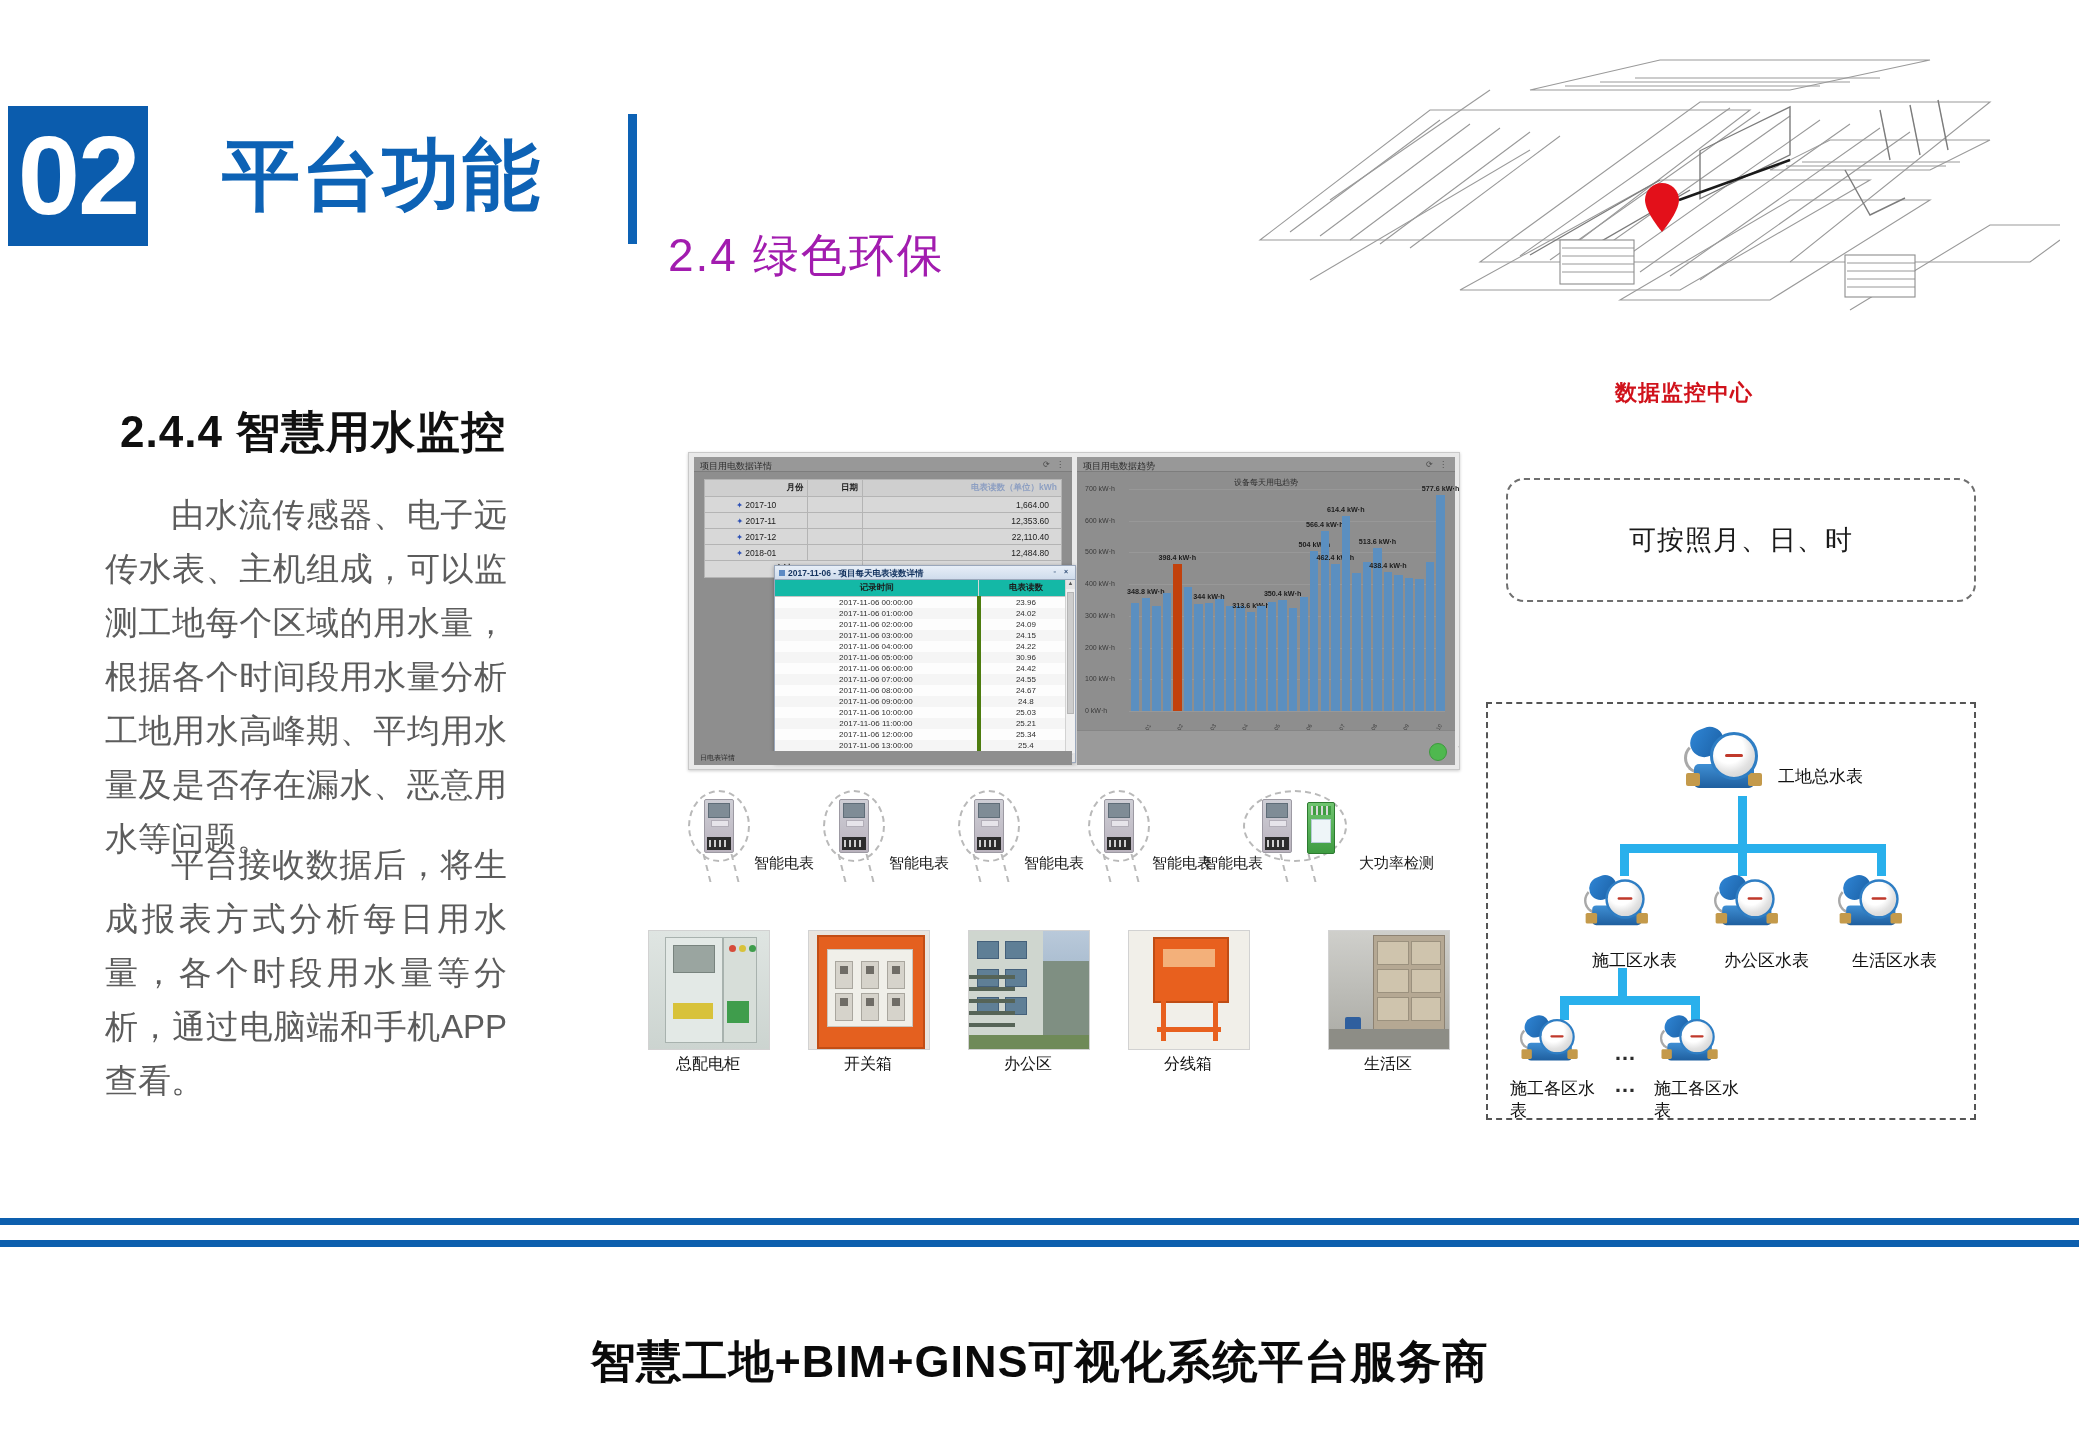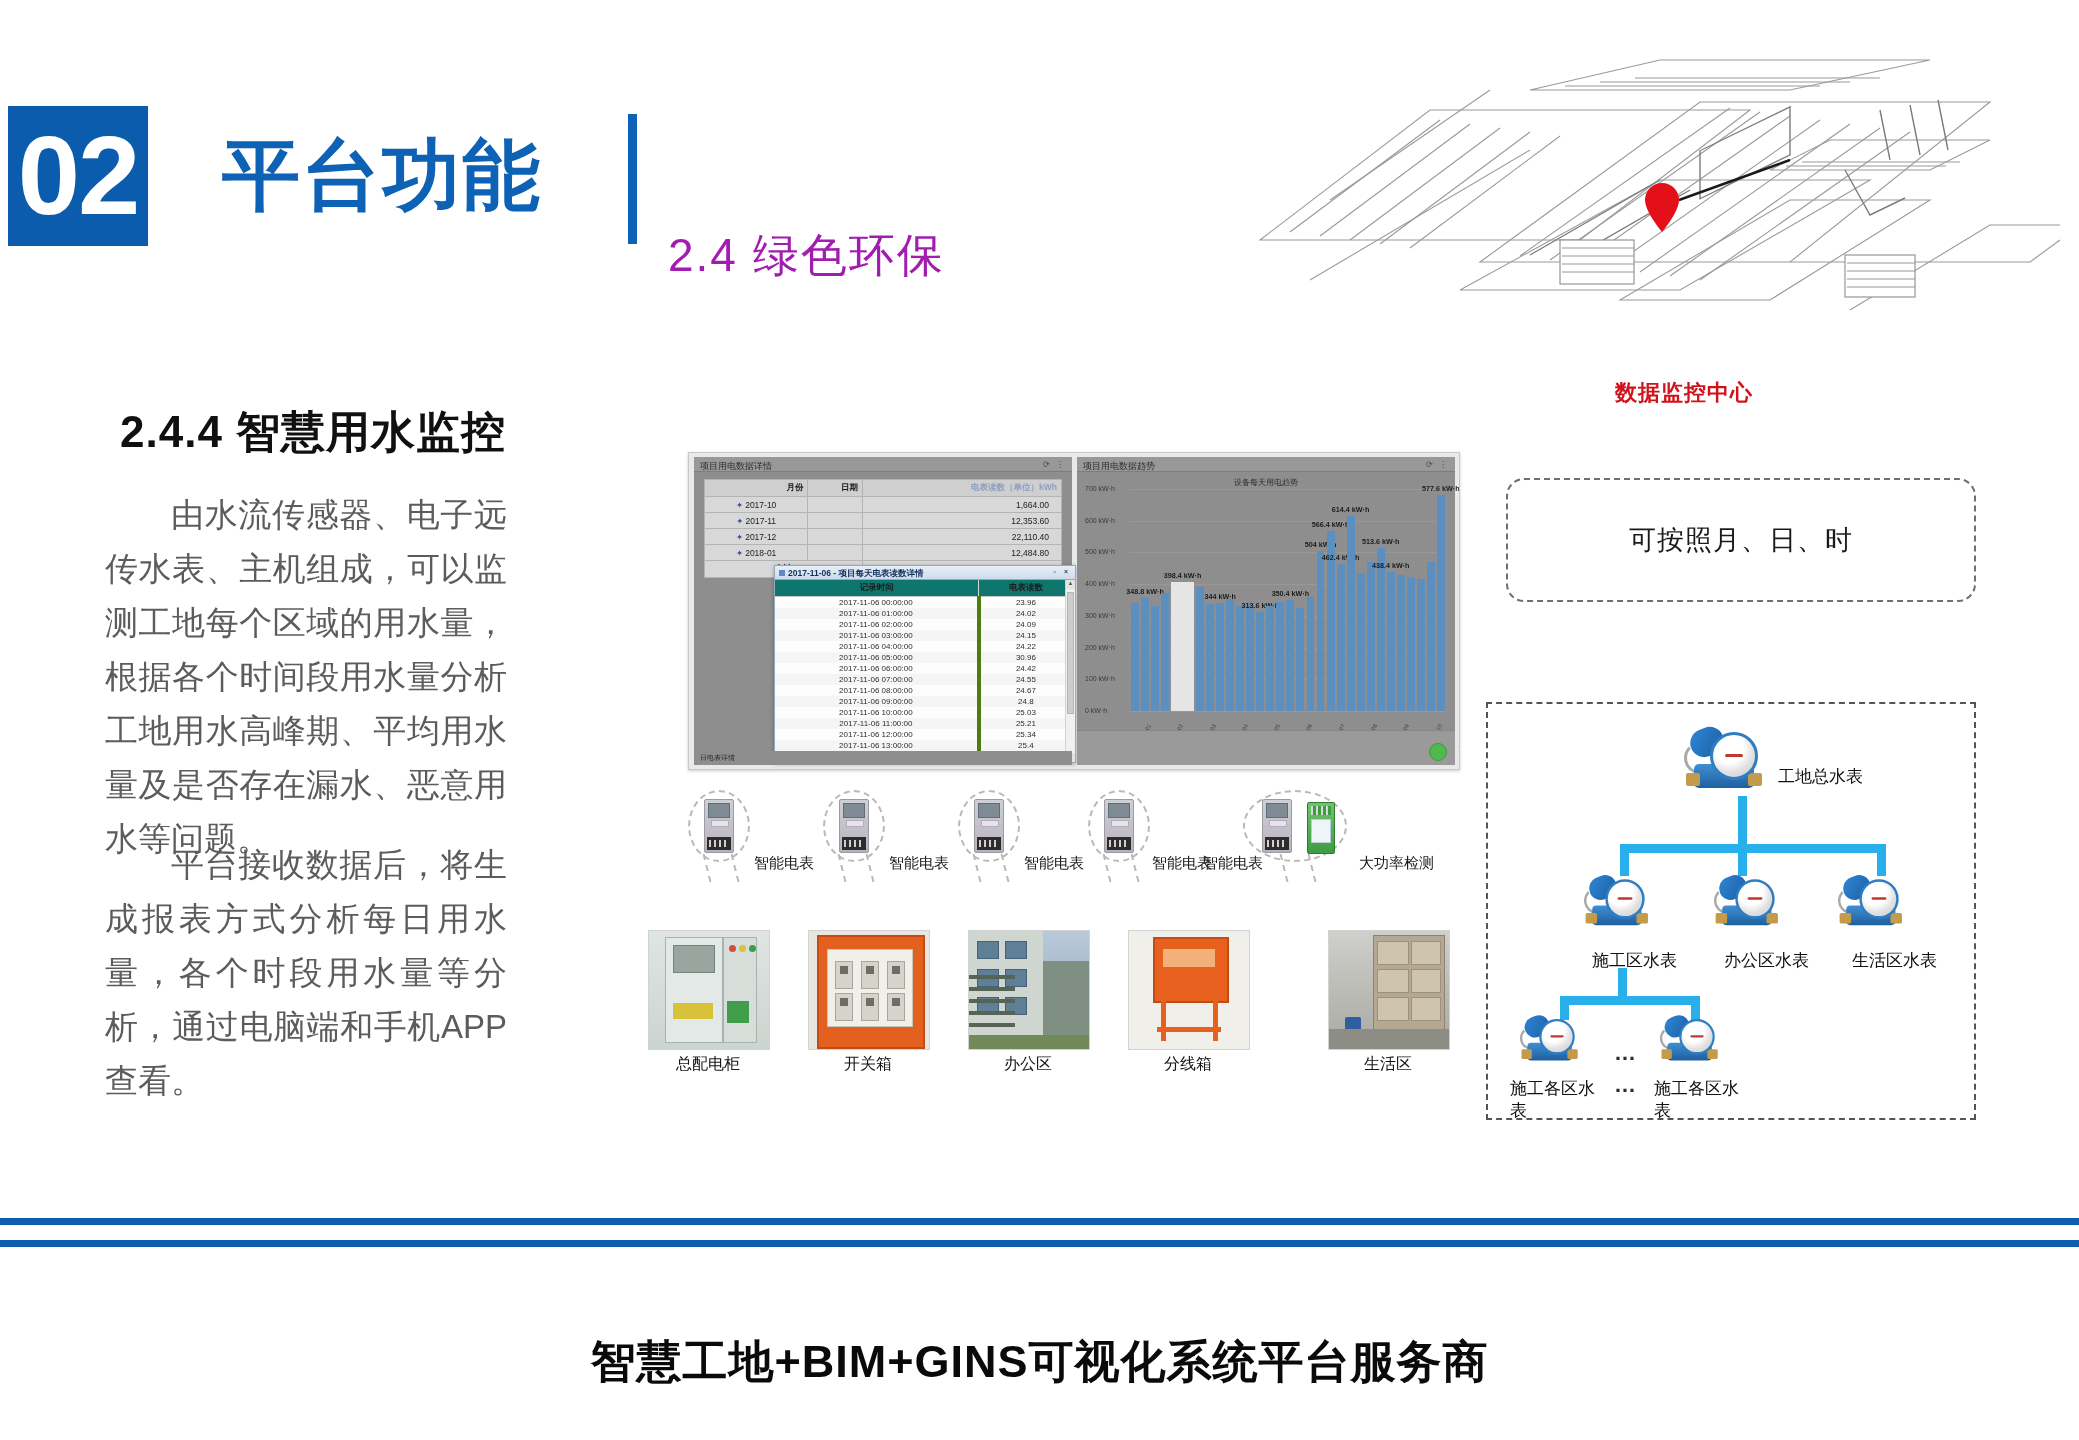--- a/index.html
+++ b/index.html
@@ -101,21 +101,21 @@
     border-bottom:1px solid #9aa7bb;
     font-size:8.5px;color:#12325e;font-weight:bold;
     padding:2px 4px 0 4px;box-sizing:border-box;position:relative;
   }
   #detail-titlebar .tb-sq{display:inline-block;width:6px;height:6px;background:#5b8ac4;margin-right:3px;}
   #detail-titlebar .tb-btns{position:absolute;right:4px;top:2px;font-size:7px;color:#2b4a73;letter-spacing:3px;}
   #detail-table{
     width:100%;border-collapse:collapse;font-size:8px;color:#2d2d2d;
   }
   #detail-table th{
-    background:#0f766e;border-bottom:1px solid #c6c6c6;border-right:1px solid #d7d7d7;
+    background:#14b8a6;border-bottom:1px solid #c6c6c6;border-right:1px solid #d7d7d7;
     font-weight:bold;font-size:8.5px;padding:2px 0;text-align:center;color:#1c1c1c;
   }
   #detail-table td{padding:1px 0;text-align:center;border-right:4px solid #4d7c0f;}
   #detail-table tr:nth-child(even) td{background:#f5f5f5;}
   #detail-scroll{
     position:absolute;right:0;top:14px;width:9px;bottom:0;background:#f0f0f0;
     border-left:1px solid #d2d2d2;
   }
   #detail-scroll .sb-up,#detail-scroll .sb-dn{
     height:9px;font-size:6px;text-align:center;color:#5a5a5a;background:#e4e4e4;
@@ -493,21 +493,21 @@
           <div class="grid-line" style="top: 0px;"></div>
           <div class="y-tick" style="top: -4px;">700 kW·h</div>
         </div>
       <div id="bars">
           <div class="bar" style="height: 107.829px; background: rgb(91, 143, 192);"></div>
           <div class="bar" style="height: 112.903px; background: rgb(91, 143, 192);">
             <span class="bar-lbl">348.8 kW·h</span>
           </div>
           <div class="bar" style="height: 104.657px; background: rgb(91, 143, 192);"></div>
           <div class="bar" style="height: 117.977px; background: rgb(91, 143, 192);"></div>
-          <div class="bar" style="height: 129px; background: #e5e5e5; padding-left: 15px;">
+          <div class="bar" style="height: 147px; background: #c2410c;">
             <span class="bar-lbl">398.4 kW·h</span>
           </div>
           <div class="bar" style="height: 124.32px; background: rgb(91, 143, 192);"></div>
           <div class="bar" style="height: 107.194px; background: rgb(91, 143, 192);"></div>
           <div class="bar" style="height: 107.829px; background: rgb(91, 143, 192);">
             <span class="bar-lbl">344 kW·h</span>
           </div>
           <div class="bar" style="height: 111.634px; background: rgb(91, 143, 192);"></div>
           <div class="bar" style="height: 104.657px; background: rgb(91, 143, 192);"></div>
           <div class="bar" style="height: 105.291px; background: rgb(91, 143, 192);"></div>

